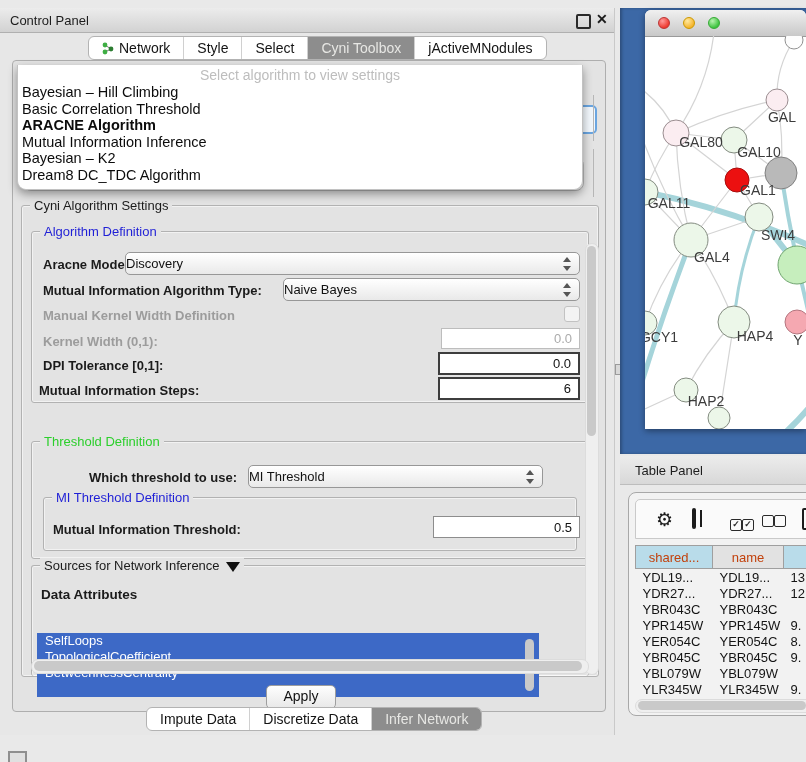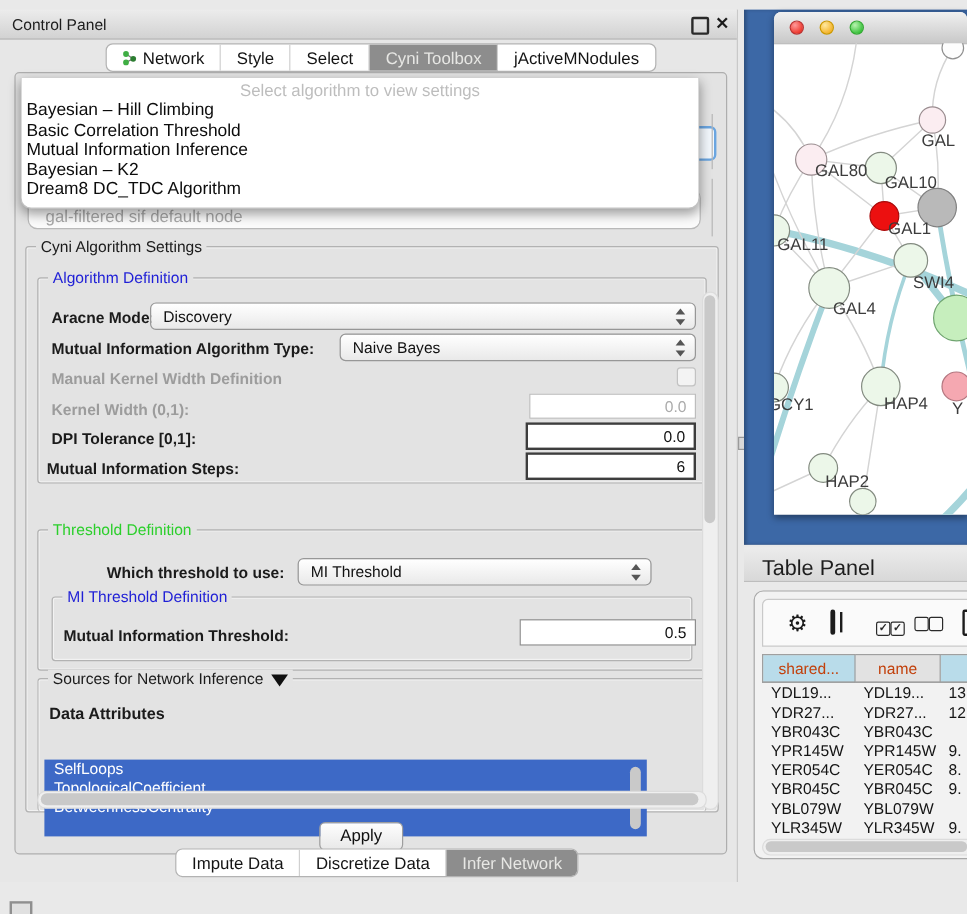--- a/index.html
+++ b/index.html
@@ -35,21 +35,21 @@
   .algo-item{font-size:14.5px;color:#0c0c0c;padding:0 0 0 4px;line-height:16.5px;}
   .algo-item.hl{font-weight:bold;}
 
   
   #settings{left:8px;top:136px;width:578px;height:480px;}
   .groupbox{position:absolute;border:1px solid #b2b2b2;border-radius:3px;box-shadow:inset 0 0 0 1px rgba(255,255,255,.55);}
   .gb-label{position:absolute;top:-8px;left:8px;background:#e3e3e3;padding:0 4px;font-size:13px;white-space:nowrap;}
   .lbl-black{color:#1b1b1b;} .lbl-blue{color:#1f1fd6;} .lbl-green{color:#2ccf2c;}
   .flabel{font-size:13px;font-weight:bold;color:#1b1b1b;white-space:nowrap;}
   .flabel.dis{color:#9c9c9c;}
-  .combo{position:absolute;height:23px;border:1px solid #979797;border-radius:5px;background:linear-gradient(#ffffff,#e9e9e9);font-size:13px;color:#111;display:flex;align-items:center;padding-left:10px;box-sizing:border-box;}
+  .combo{position:absolute;height:23px;border:1px solid #979797;border-radius:5px;background:linear-gradient(#ffffff,#e9e9e9);font-size:13px;color:#111;display:flex;align-items:center;box-sizing:border-box;}
   .spin{position:absolute;right:8px;top:4px;width:8px;height:14px;}
   .spin:before,.spin:after{content:"";position:absolute;left:0;border-left:4px solid transparent;border-right:4px solid transparent;}
   .spin:before{top:0;border-bottom:5px solid #555;}
   .spin:after{bottom:0;border-top:5px solid #555;}
   .tfield{position:absolute;background:#ffffff;font-size:13px;color:#111;text-align:right;padding:0 7px;box-sizing:border-box;display:flex;align-items:center;justify-content:flex-end;}
   .tfield.strong{border:2px solid #3d3d3d;}
   .tfield.thin{border:1px solid #8d8d8d;}
   .tfield.dis{border:1px solid #bdbdbd;color:#ababab;}
   .checkbox{position:absolute;width:14px;height:14px;border:1px solid #c2c2c2;border-radius:3px;background:#f3f3f3;}
   .tri-right{display:inline-block;width:0;height:0;border-top:7px solid transparent;border-bottom:7px solid transparent;border-left:10px solid #101010;vertical-align:-3px;margin-left:10px;}
@@ -66,21 +66,21 @@
   #macwin{left:25px;top:2px;width:161px;height:419px;background:#ffffff;border-radius:6px 6px 0 0;box-shadow:0 2px 6px rgba(0,0,0,.4);}
   #mactitle{left:0;top:0;width:100%;height:26px;background:linear-gradient(#f0f0f0,#c8c8c8);border-bottom:1px solid #9a9a9a;border-radius:6px 6px 0 0;}
   .tl{position:absolute;top:7px;width:12px;height:12px;border-radius:50%;box-sizing:border-box;}
   .tl.red{left:13px;background:radial-gradient(circle at 35% 30%,#ff9a9a,#ee3b30 70%);border:1px solid #b33;}
   .tl.yel{left:38px;background:radial-gradient(circle at 35% 30%,#ffe9a0,#f5b52e 70%);border:1px solid #c90;}
   .tl.grn{left:63px;background:radial-gradient(circle at 35% 30%,#b8f3b0,#3fc440 70%);border:1px solid #3a3;}
   #netsvg{left:0;top:26px;}
 
   
   #tp-titlebar{left:620px;top:456px;width:186px;height:28px;background:linear-gradient(#ececec,#d8d8d8);border-bottom:1px solid #bdbdbd;}
-  #tp-title{left:15px;top:7px;font-size:18px;color:#1d1d1d;}
+  #tp-title{left:15px;top:7px;font-size:13px;color:#1d1d1d;}
   #tablewin{left:628px;top:492px;width:186px;height:222px;background:#f2f2f2;border:1px solid #a8a8a8;border-radius:8px;overflow:hidden;}
   #tb-toolbar{left:6px;top:6px;width:180px;height:38px;background:#fafafa;border:1px solid #c9c9c9;border-radius:5px 0 0 0;}
   .gear{font-size:19px;color:#1c1c1c;}
   .cols-icon{width:17px;height:15px;border:2px solid #1c1c1c;border-radius:2px;position:relative;}
   .cols-icon:after{content:"";position:absolute;left:6px;top:0;width:2px;height:100%;background:#1c1c1c;}
   .cb{width:10px;height:10px;border:1.6px solid #2a2a2a;border-radius:2px;display:inline-block;font-size:9px;line-height:9px;color:#2a2a2a;text-align:center;font-weight:bold;}
   .doc-icon{width:16px;height:18px;border:2px solid #1c1c1c;border-radius:2px;}
   table{border-collapse:collapse;table-layout:fixed;}
   th{font-size:13px;font-weight:normal;color:#c2410c;border:1px solid #9f9f9f;height:20px;background:#e2e2e2;}
   th.selcol{background:#b9dcea;}
@@ -128,20 +128,21 @@
       <div class="abs bg-combo">gal-filtered sif default node</div>
       <div class="abs blue-stub"></div>
       <div class="abs frag-line" style="left:580px;top:34px;height:46px;"></div>
       <div class="abs frag-line" style="left:580px;top:88px;height:48px;"></div>
 
       <div id="algo-pop" class="abs">
         <div id="algo-placeholder">Select algorithm to view settings</div>
         <div id="algo-items">
             <div class="algo-item">Bayesian – Hill Climbing</div>
             <div class="algo-item">Basic Correlation Threshold</div>
+            <div class="algo-item hl">ARACNE Algorithm</div>
             <div class="algo-item">Mutual Information Inference</div>
             <div class="algo-item">Bayesian – K2</div>
             <div class="algo-item">Dream8 DC_TDC Algorithm</div>
           </div>
       </div>
 
       <div id="settings" class="abs">
         <div class="groupbox" style="left:0;top:8px;width:576px;height:470px;">
           <span class="gb-label lbl-black">Cyni Algorithm Settings</span>
         </div>

